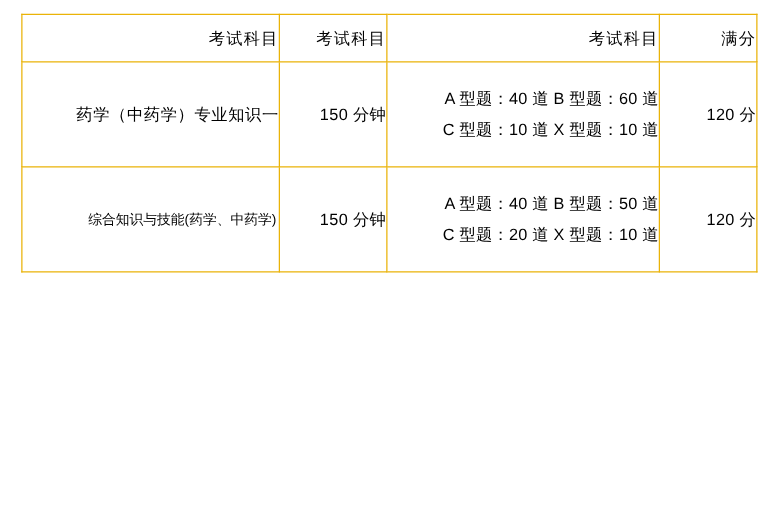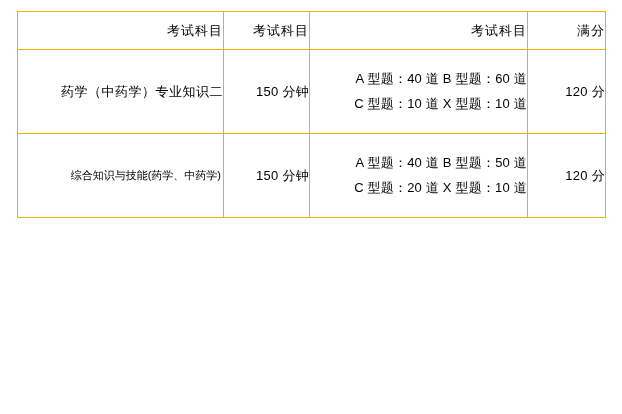--- a/index.html
+++ b/index.html
@@ -95,21 +95,21 @@
     <thead>
       <tr>
         <td>考试科目</td>
         <td>考试科目</td>
         <td>考试科目</td>
         <td>满分</td>
       </tr>
     </thead>
     <tbody>
       <tr>
-        <td class="subject">药学（中药学）专业知识二</td>
+        <td class="subject">药学（中药学）专业知识一</td>
         <td class="duration">150 分钟</td>
         <td class="questions">
           <div class="qline">A 型题：40 道  B 型题：60 道</div>
           <div class="qline">C 型题：10 道  X 型题：10 道</div>
         </td>
         <td class="score">120 分</td>
       </tr>
       <tr>
         <td class="subject tight">综合知识与技能(药学、中药学)</td>
         <td class="duration">150 分钟</td>

